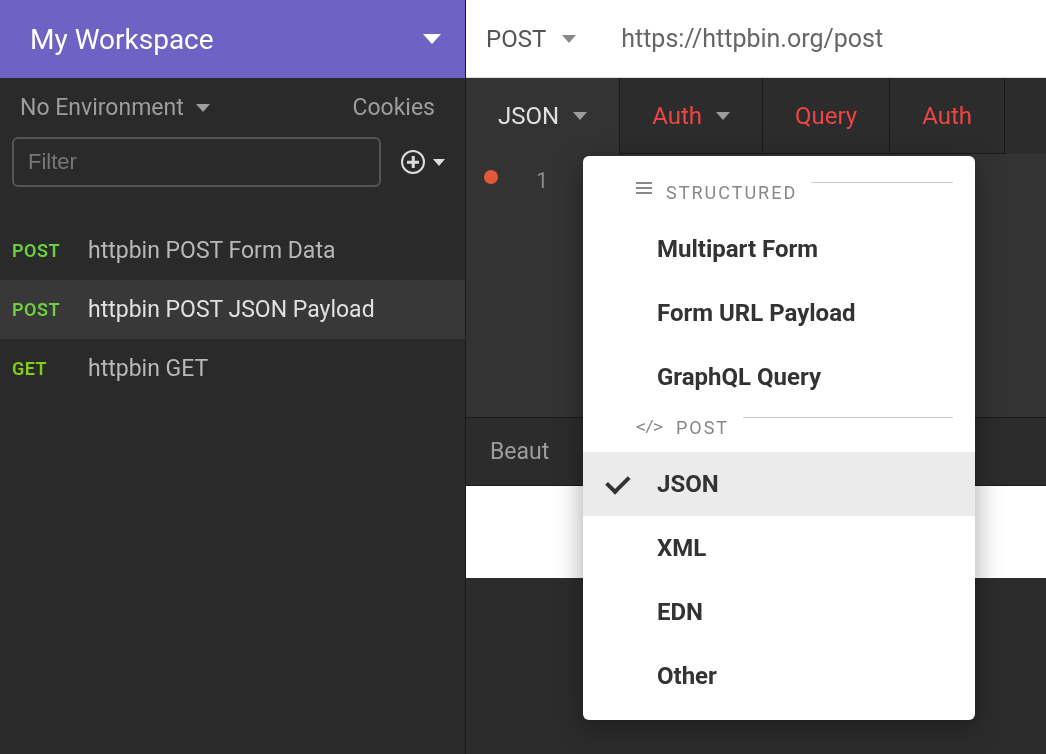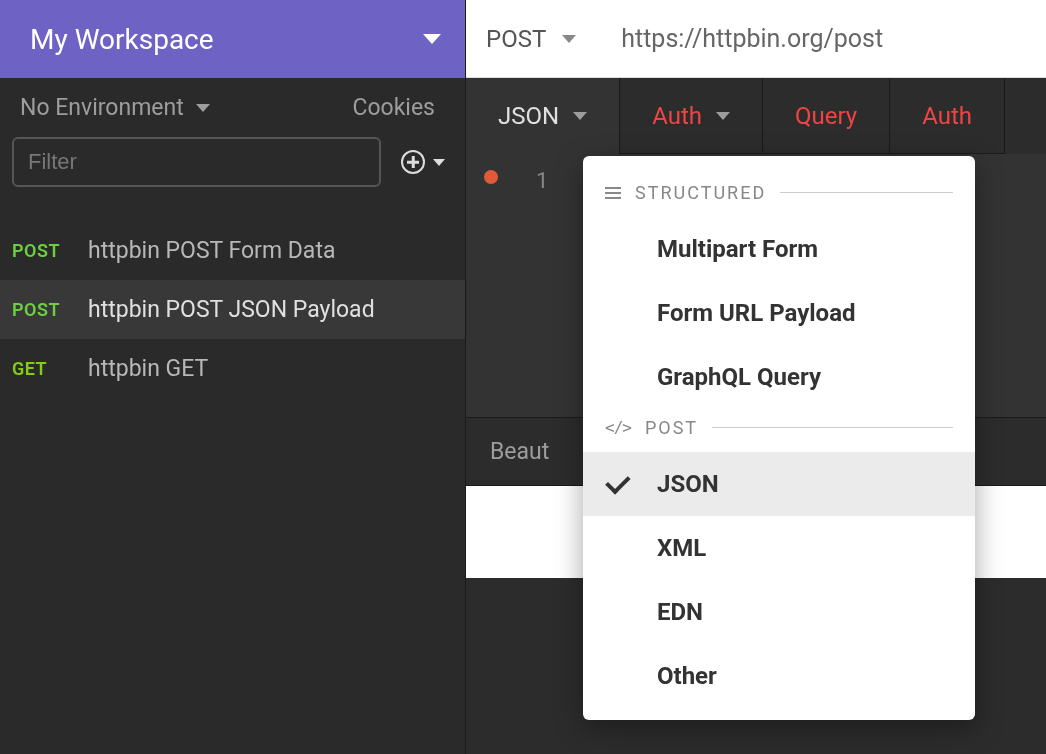--- a/index.html
+++ b/index.html
@@ -234,26 +234,26 @@
       left: 117px;
       width: 392px;
       background: #fff;
       border-radius: 6px;
       box-shadow: 0 8px 28px rgba(0,0,0,0.35);
       padding: 18px 0 12px 0;
       z-index: 100;
     }
     .menu-section-header {
       display: flex;
-      align-items: center;
       gap: 14px;
       padding: 8px 22px 14px 22px;
       color: #888;
       font-size: 18px;
       letter-spacing: 2px;
+      margin-left: 31px;
     }
     .hamb-icon {
       display: flex;
       flex-direction: column;
       gap: 3px;
     }
     .hamb-icon span {
       width: 16px; height: 2px;
       background: #888;
     }

